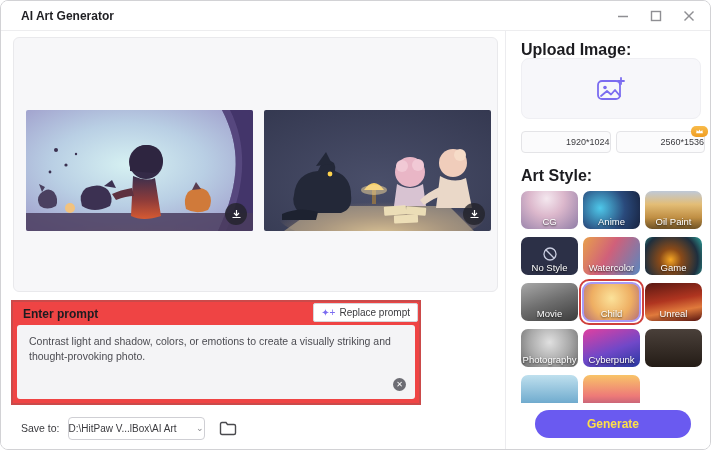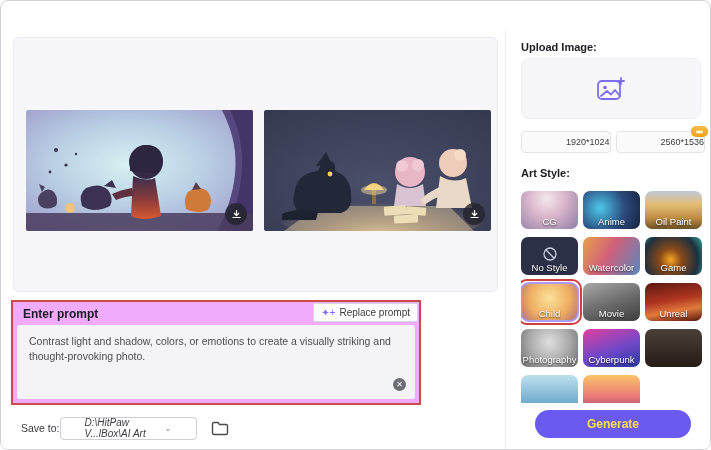--- a/index.html
+++ b/index.html
@@ -16,38 +16,38 @@
   
   .left { position:absolute; left:0; top:30px; width:504px; bottom:0; background:#fff; }
 
   .results-panel { position:absolute; left:12px; top:6px; width:485px; height:255px; background:#f7f7f9; border:1px solid #e9e9ec; border-radius:6px; }
   .result-card { position:absolute; top:72px; width:227px; height:121px; border-radius:2px; overflow:hidden; }
   .result-card.one { left:12px; }
   .result-card.two { left:250px; }
   .result-card svg { display:block; }
   .dl-btn { position:absolute; right:6px; bottom:6px; width:22px; height:22px; border-radius:50%; background:rgba(35,35,42,.8); display:flex; align-items:center; justify-content:center; }
 
-  .prompt-section { position:absolute; left:10px; top:269px; width:410px; height:105px; border:2px solid #cb4a4a; background:#f0abfc; }
+  .prompt-section { position:absolute; left:10px; top:269px; width:410px; height:105px; border:2px solid #cb4a4a; background:#ef4444; }
   .prompt-header { position:absolute; left:0; top:0; right:0; height:23px; }
   .prompt-heading { position:absolute; left:10px; top:5px; font-size:12px; font-weight:bold; color:#1c1c20; }
   .replace-btn { position:absolute; right:1px; top:1px; height:19px; display:flex; align-items:center; gap:4px; padding:0 7px; background:#fff; border:1px solid #d6d6da; border-radius:2px; font-size:10px; color:#3a3a3e; }
   .replace-btn .spark { color:#7b6cf0; font-size:10px; line-height:1; }
   .prompt-box { position:absolute; left:4px; right:4px; top:23px; bottom:4px; background:#f4f4f6; border-radius:3px; }
   .prompt-text { position:absolute; left:12px; right:24px; top:9px; font-size:10.5px; color:#4c4c52; line-height:1.45; }
   .clear-btn { position:absolute; right:9px; bottom:8px; width:13px; height:13px; border-radius:50%; background:#6d6d74; color:#fff; font-size:8px; line-height:13px; text-align:center; }
 
   .save-row { position:absolute; left:0; right:0; top:384px; height:26px; display:flex; align-items:center; }
   .save-label { margin-left:20px; font-size:10.5px; color:#3a3a3e; }
-  .save-select { width:137px; height:23px; border:1px solid #cfcfd4; border-radius:4px; background:#fff; display:flex; align-items:center; justify-content:space-between; padding:0 24px; font-size:10px; color:#3a3a3e;font-style:italic; }
+  .save-select { margin-left:8px; width:137px; height:23px; border:1px solid #cfcfd4; border-radius:4px; background:#fff; display:flex; align-items:center; justify-content:space-between; padding:0 0; font-size:10px; color:#3a3a3e; }
   .save-select .chev { color:#8a8a8e; font-size:9px; }
   .folder-btn { margin-left:12px; width:22px; height:20px; display:flex; align-items:center; justify-content:center; }
 
   
   .sidebar { position:absolute; left:504px; top:30px; right:0; bottom:0; background:#fff; border-left:1px solid #ececef; }
-  .section-label { font-size:11px; font-weight:bold; color:#1c1c20; }
+  .section-label { font-size:16px; font-weight:bold; color:#1c1c20; }
   .upload-label { position:absolute; left:15px; top:10px; }
   .upload-box { position:absolute; left:15px; top:27px; width:180px; height:61px; background:#f7f7fa; border:1px solid #efeff3; border-radius:8px; display:flex; align-items:center; justify-content:center; }
 
   .res-row { position:absolute; left:15px; top:100px; width:184px; display:flex; gap:5px; }
   .res-btn { position:relative; height:22px; flex:1; background:#fbfbfc; border:1px solid #e4e4e7; border-radius:4px; font-size:9px; color:#3a3a3e; display:flex; align-items:center; justify-content:center;padding-left:44px; }
   .res-btn.selected { background:#e9e4fc; border-color:#d2c9f9; color:#6a5af0; }
   .crown-badge { position:absolute; top:-6px; right:-4px; width:17px; height:11px; border-radius:5px; background:linear-gradient(180deg,#f8bb4a,#ef9d22); display:flex; align-items:center; justify-content:center; }
 
   .artstyle-label { position:absolute; left:15px; top:136px; }
   .styles-grid { position:absolute; left:15px; top:160px; width:186px; height:212px; overflow:hidden; display:grid; grid-template-columns:repeat(3,57px); grid-auto-rows:38px; column-gap:5px; row-gap:8px; }
@@ -75,20 +75,41 @@
   .t-x1 { background:linear-gradient(180deg,#4a403a 0%, #241c16 100%); }
   .t-x2 { background:linear-gradient(180deg,#bfe0ee 0%, #74aed0 70%, #4e88b0 100%); }
   .t-x3 { background:linear-gradient(180deg,#f8c468 0%, #ee7a78 55%, #9a4a78 100%); }
   .nostyle-icon { position:absolute; left:50%; top:45%; transform:translate(-50%,-50%); }
 </style>
 </head>
 <body>
 
 <div class="window">
 
+  <div class="titlebar">
+    <span class="title">AI Art Generator</span>
+    <div class="win-controls">
+      <span class="win-btn">
+        <svg width="12" height="12" viewBox="0 0 12 12">
+            <line x1="1" y1="6.5" x2="11" y2="6.5" stroke-width="1.4"></line>
+          </svg>
+      </span>
+      <span class="win-btn">
+        <svg width="12" height="12" viewBox="0 0 12 12">
+            <rect x="1.5" y="1.5" width="9" height="9" fill="none" stroke-width="1.4"></rect>
+          </svg>
+      </span>
+      <span class="win-btn">
+        <svg width="12" height="12" viewBox="0 0 12 12">
+            <line x1="1.5" y1="1.5" x2="10.5" y2="10.5" stroke-width="1.4"></line>
+            <line x1="10.5" y1="1.5" x2="1.5" y2="10.5" stroke-width="1.4"></line>
+          </svg>
+      </span>
+    </div>
+  </div>
 
   <div class="left">
 
     <div class="results-panel">
 
       <div class="result-card one">
         <svg width="227" height="121" viewBox="0 0 227 121">
           <defs>
             <radialGradient id="g1bg" cx="45%" cy="45%" r="75%">
               <stop offset="0%" stop-color="#d6f1f2"></stop>
@@ -267,29 +288,29 @@
           <span class="lbl">No Style</span>
         </div>
       <div class="tile">
           <div class="bg t-water"></div>
           <span class="lbl">Watercolor</span>
         </div>
       <div class="tile">
           <div class="bg t-game"></div>
           <span class="lbl">Game</span>
         </div>
+      <div class="tile">
+          <div class="bg t-movie"></div>
+          <span class="lbl">Movie</span>
+        </div>
       <div class="tile selected">
           <div class="bg t-child"></div>
           <span class="lbl">Child</span>
         </div>
       <div class="tile">
-          <div class="bg t-movie"></div>
-          <span class="lbl">Movie</span>
-        </div>
-      <div class="tile">
           <div class="bg t-unreal"></div>
           <span class="lbl">Unreal</span>
         </div>
       <div class="tile">
           <div class="bg t-photo"></div>
           <span class="lbl">Photography</span>
         </div>
       <div class="tile">
           <div class="bg t-cyber"></div>
           <span class="lbl">Cyberpunk</span>

